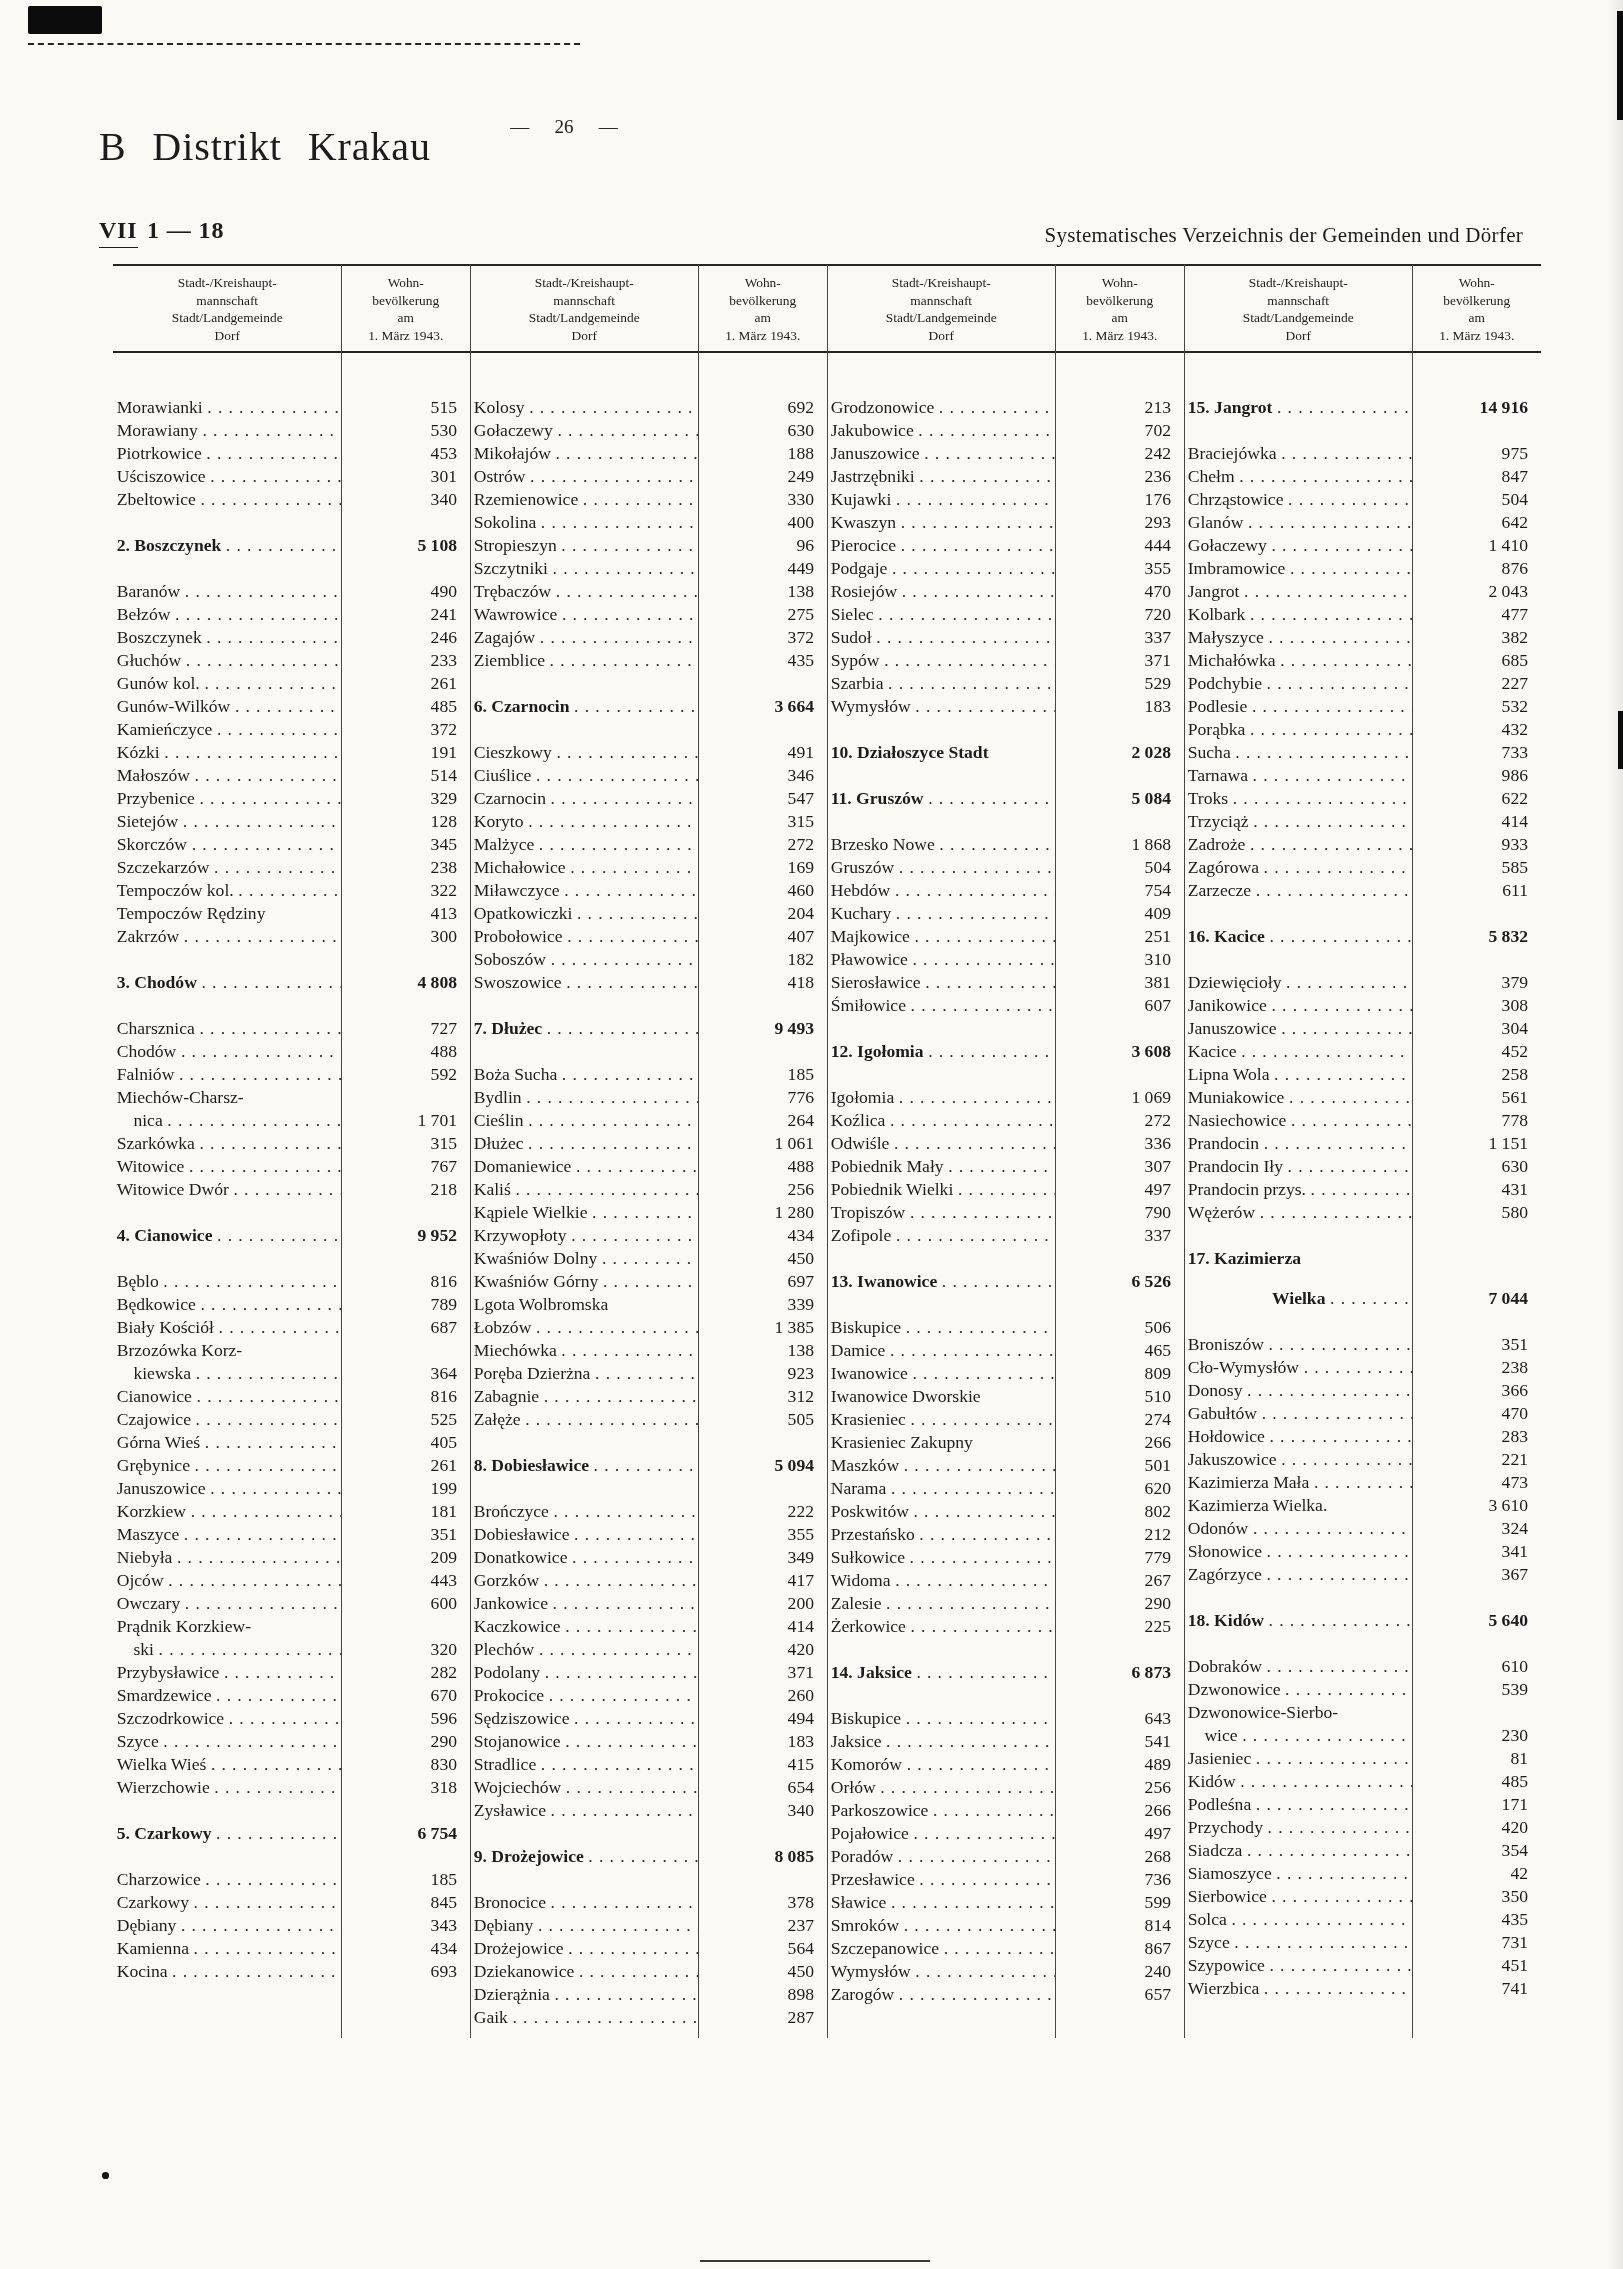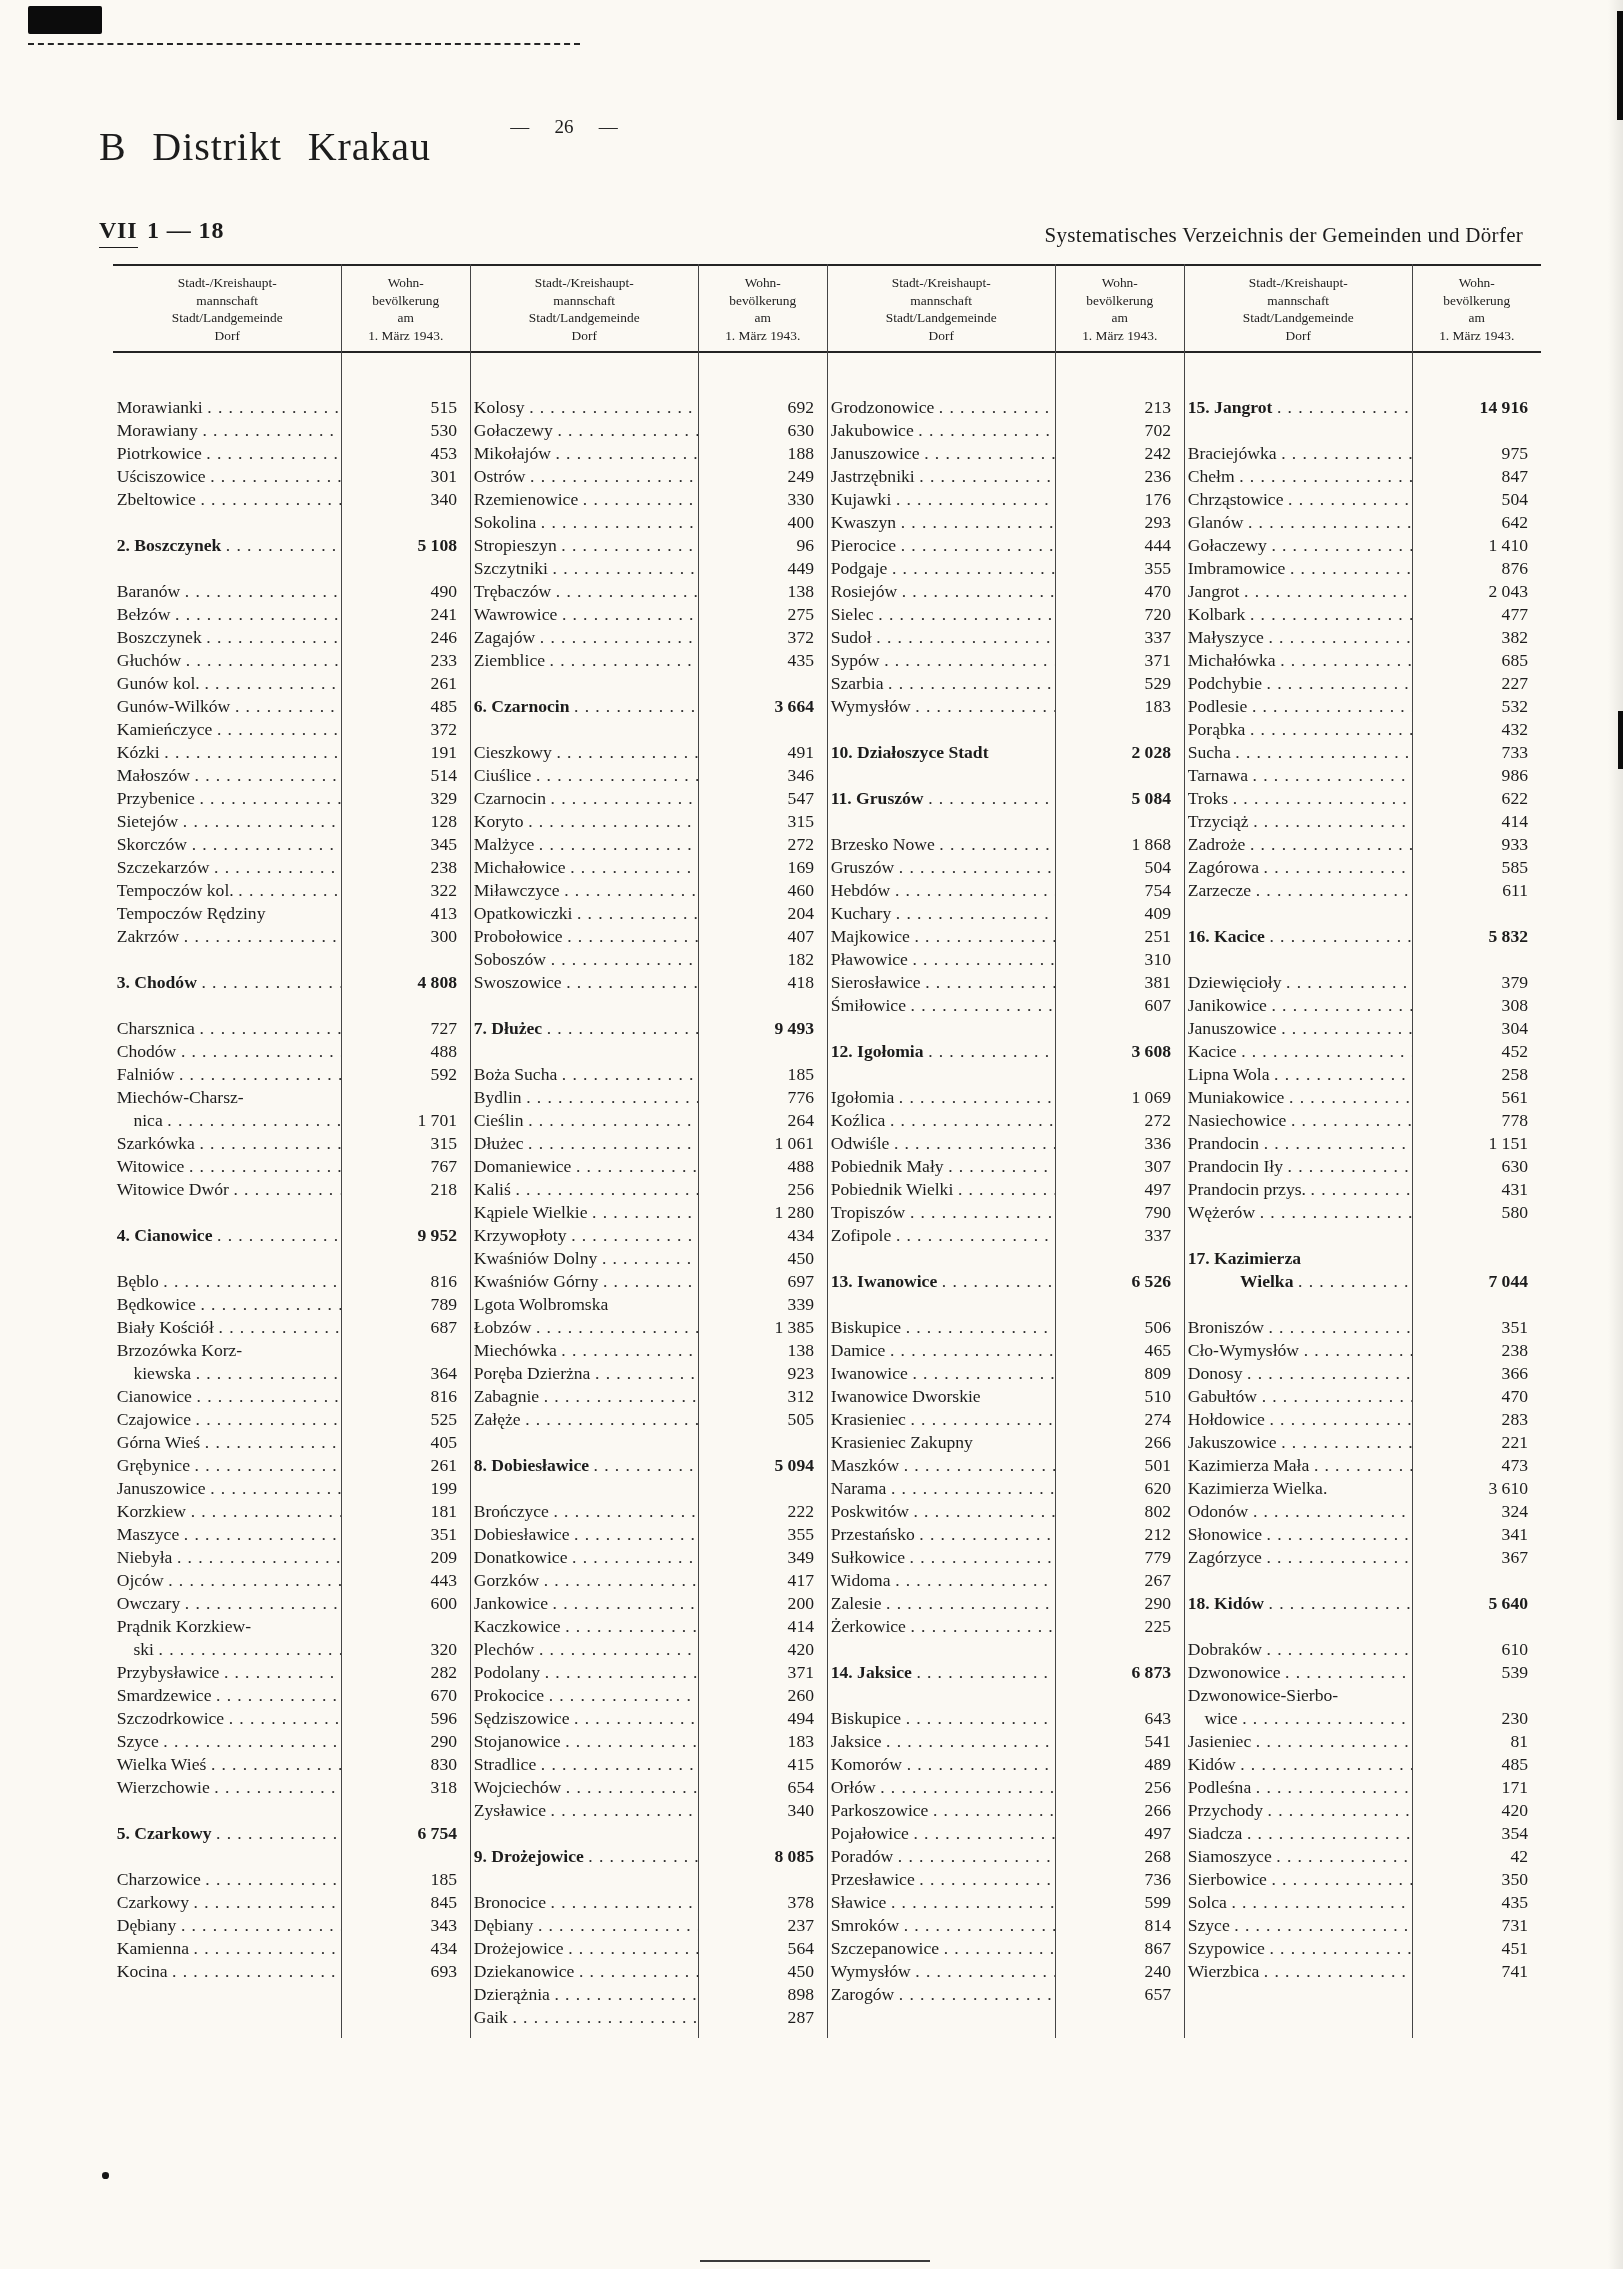--- a/index.html
+++ b/index.html
@@ -42,21 +42,21 @@
   .hname { width: 64%; }
   .hpop  { width: 36%; }
   .tbody { display: flex; margin-top: 43px; padding-bottom: 9.3px; }
   .gbody { width: 25%; }
 
   .row { display: flex; align-items: baseline; line-height: 23px; font-size: 17.6px; }
   .row.sp { height: 23px; }
   .row.b { font-weight: bold; }
   .row .nm { white-space: nowrap; padding-left: 3.7px; }
   .row.i1 .nm { padding-left: 20.4px; }
-  .row.i2 .nm { padding-left: 56px; }
+  .row.i2 .nm { padding-left: 88px; margin-top: 17px; }
   .dots { flex: 1 1 7.4px; min-width: 0; overflow: hidden; white-space: nowrap; padding: 0 4.6px; color: #2c2c2c; font-weight: normal; }
   .dots::after { content: ". . . . . . . . . . . . . . . . . . . . . . . . . . . . . . . . . . . . . . . . . . . ."; letter-spacing: 0.9px; }
   .dots.nd::after { content: ""; }
   .vl { flex: 0 0 36%; text-align: right; padding-right: 13px; white-space: nowrap; }
 
   
   .vline { position: absolute; top: 0; bottom: 0; width: 0.9px; background: #454545; }
   .vline.v16 { left: 16%; }  .vline.v25 { left: 25%; }
   .vline.v41 { left: 41%; }  .vline.v50 { left: 50%; }
   .vline.v66 { left: 66%; }  .vline.v75 { left: 75%; }

